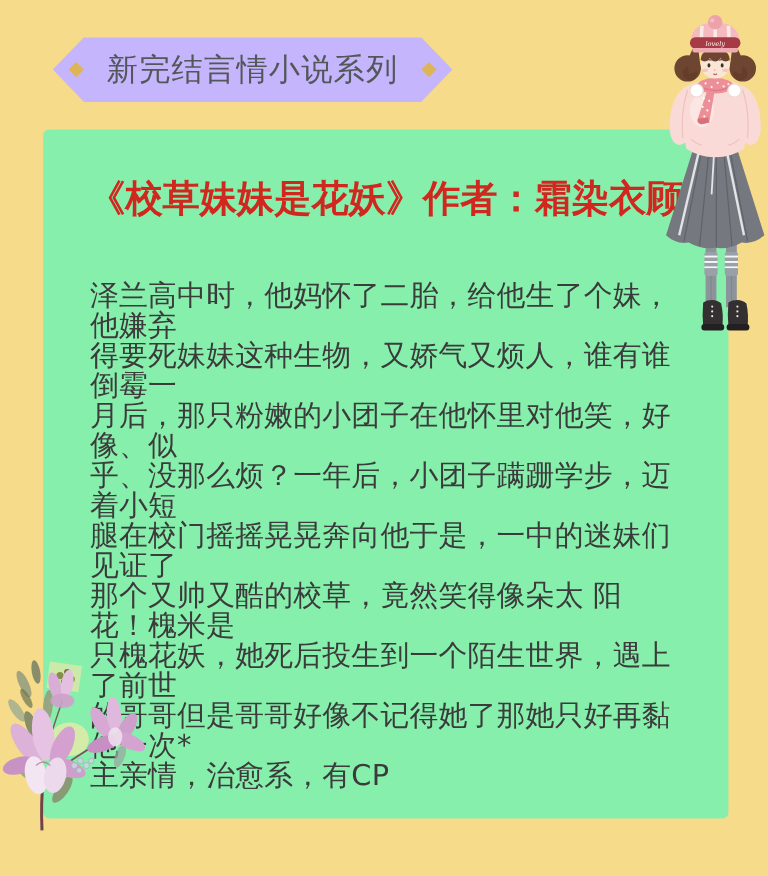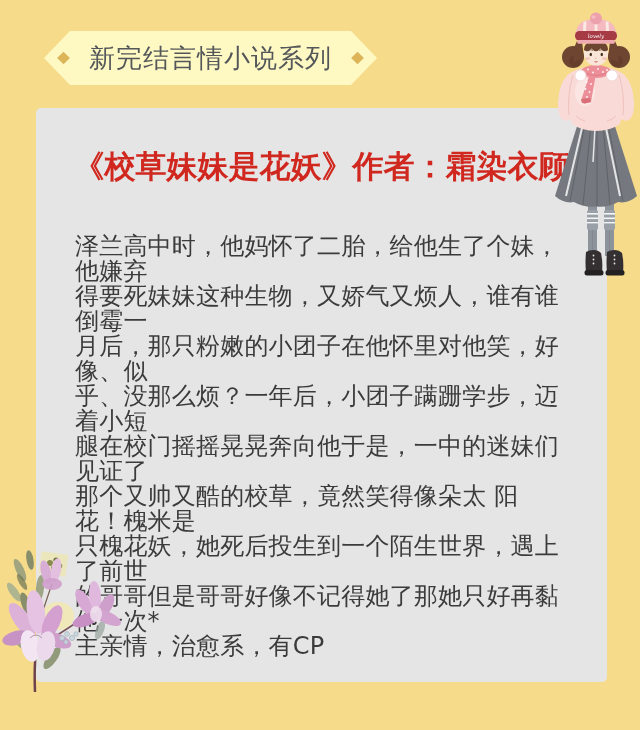--- a/index.html
+++ b/index.html
@@ -7,21 +7,21 @@
     position:relative;
     width:640px;height:730px;
     background:#f6db8b;
     overflow:hidden;
     font-family:"DejaVu Sans","Liberation Sans",sans-serif;
   }
   
   .banner{
     position:absolute;left:44px;top:31px;
     width:333px;height:54px;
-    background:#fef9c3;
+    background:#c4b5fd;
     clip-path:polygon(0 50%, 26px 0, calc(100% - 26px) 0, 100% 50%, calc(100% - 26px) 100%, 26px 100%);
     display:flex;align-items:center;justify-content:center;
   }
   .banner-label{
     font-size:26px;
     color:#54575a;
     letter-spacing:1px;
     white-space:nowrap;
   }
   .diamond{
@@ -29,21 +29,21 @@
     width:9px;height:9px;
     background:#ddb458;
     transform:translateY(-50%) rotate(45deg);
   }
   .diamond.dl{left:15px;}
   .diamond.dr{right:15px;}
   
   .card{
     position:absolute;left:36px;top:108px;
     width:571px;height:574px;
-    background:#e5e5e5;
+    background:#86efac;
     border-radius:5px;
   }
   .title{
     margin:38px 20px 0;
     text-align:center;
     font-size:31px;
     font-weight:700;
     line-height:40px;
     color:#d0281f;
     letter-spacing:0;

